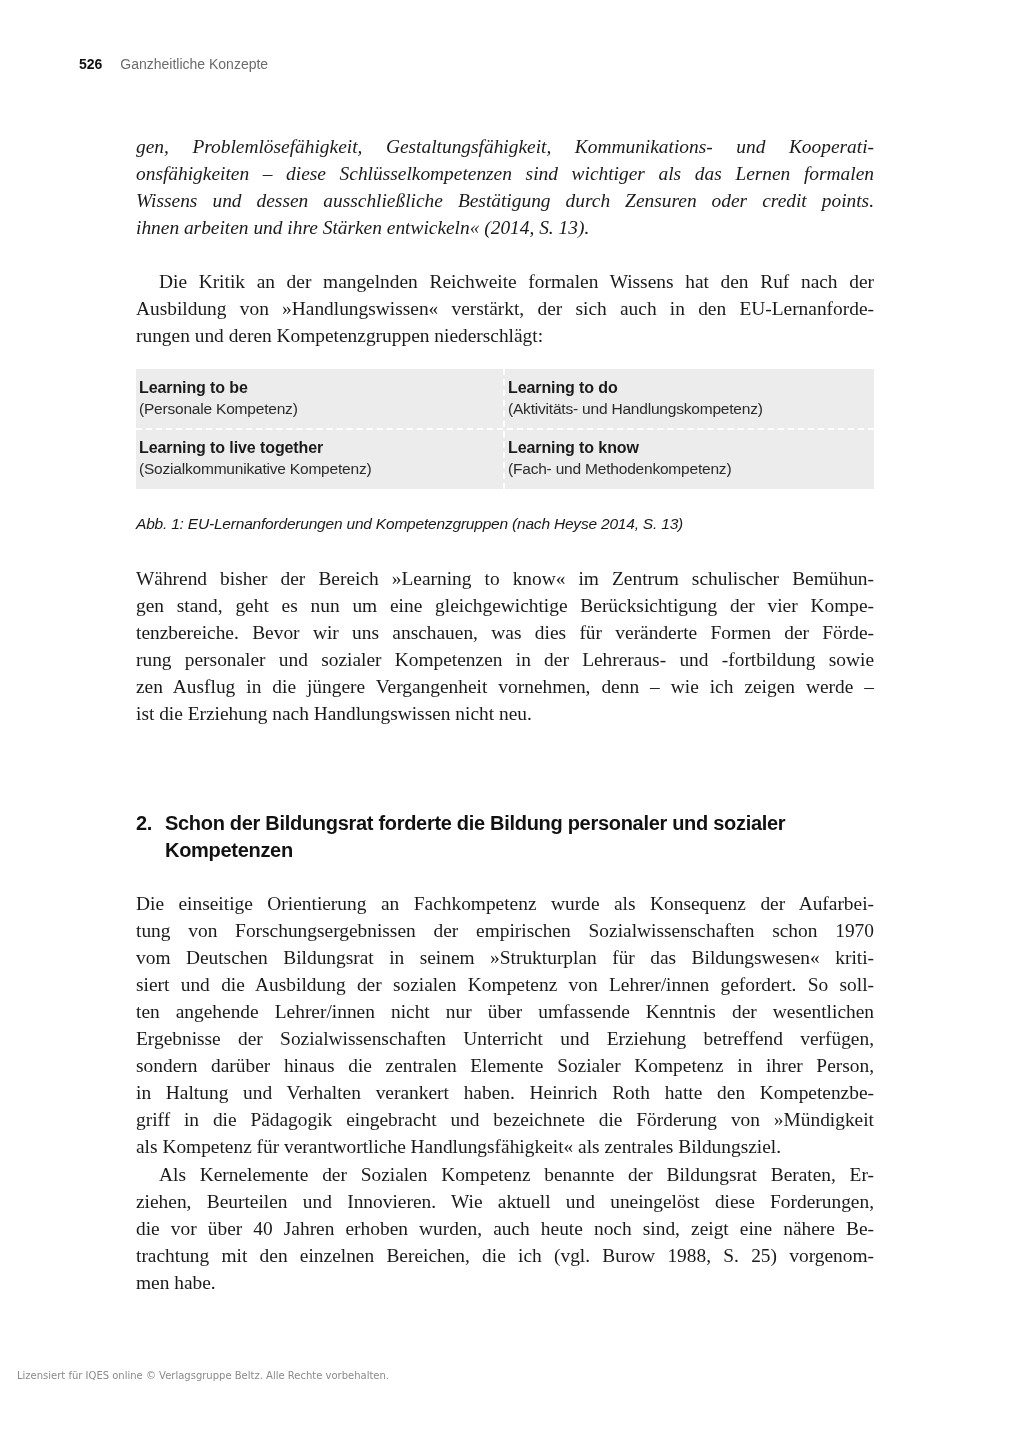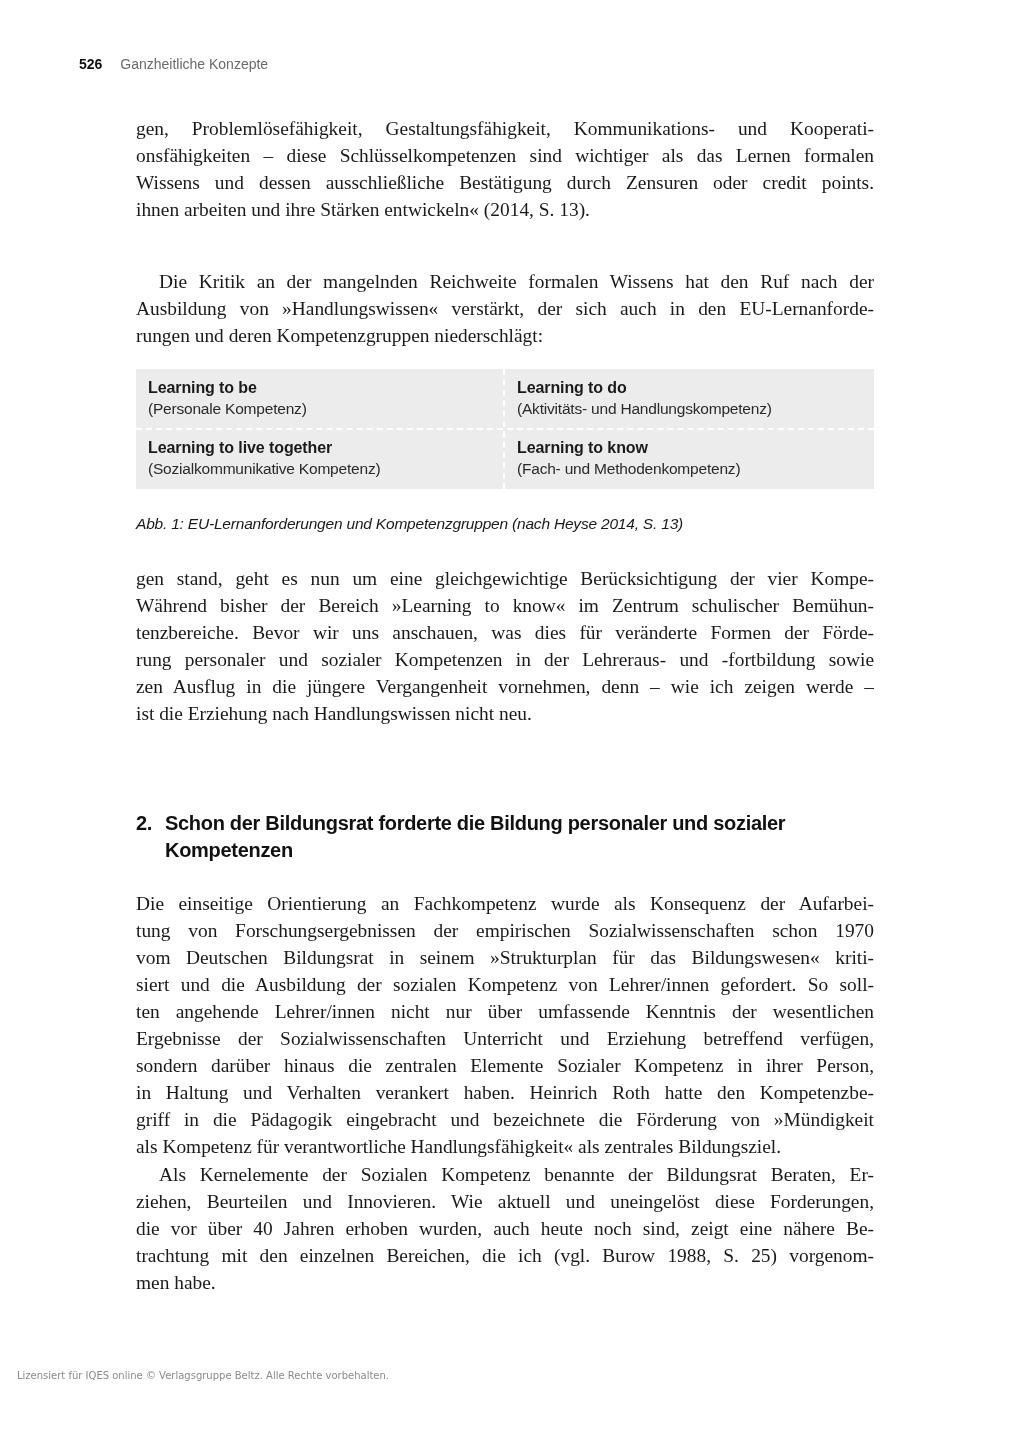--- a/index.html
+++ b/index.html
@@ -4,24 +4,24 @@
   <style>
     html, body { margin: 0; padding: 0; background: #ffffff; }
     body { width: 1010px; height: 1453px; position: relative; overflow: hidden; }
     .header { position: absolute; left: 79px; top: 56px; font-family: "Liberation Sans", sans-serif; font-size: 14px; }
     .page-num { font-weight: bold; color: #111; margin-right: 14px; }
     .running-title { color: #6b6b6b; }
     .body { position: absolute; left: 136px; width: 738px; font-family: "Liberation Serif", serif; font-size: 19.4px; color: #1a1a1a; }
     .line { display: block; height: 27px; line-height: 27px; text-align: justify; text-align-last: justify; white-space: nowrap; overflow: visible; }
     .line.last { text-align-last: left; }
     .line.indent { text-indent: 23px; }
-    #p1 { top: 115px; }
+    #p1 { top: 133px; font-style: italic; }
     #p2 { top: 268px; }
     .figure { position: absolute; left: 136px; top: 369px; width: 738px; height: 120px; background: #ececec; font-family: "Liberation Sans", sans-serif; color: #1a1a1a; }
-    .cell { position: absolute; width: 357px; height: 60px; padding-left: 12px; box-sizing: border-box; }
+    .cell { position: absolute; width: 357px; height: 60px; padding-left: 3px; box-sizing: border-box; }
     .cell .title { font-weight: bold; font-size: 16px; margin-top: 9px; line-height: 20px; letter-spacing: -0.1px; }
     .cell .sub { font-size: 15.5px; line-height: 21px; color: #2a2a2a; letter-spacing: -0.2px; }
     .c00 { left: 0; top: 0; }
     .c01 { left: 369px; top: 0; }
     .c10 { left: 0; top: 60px; }
     .c11 { left: 369px; top: 60px; }
     .hdiv { position: absolute; left: 0; top: 59px; width: 738px; border-top: 2px dashed #ffffff; }
     .vdiv { position: absolute; left: 367px; top: 0; height: 120px; border-left: 2px dashed #ffffff; }
     .caption { position: absolute; left: 136px; top: 515px; font-family: "Liberation Sans", sans-serif; font-style: italic; font-size: 15.5px; color: #1a1a1a; letter-spacing: -0.2px; }
     #p3 { top: 565px; }
@@ -70,22 +70,22 @@
     <div class="title">Learning to know</div>
     <div class="sub">(Fach- und Methodenkompetenz)</div>
   </div>
   <div class="hdiv"></div>
   <div class="vdiv"></div>
 </div>
 
 <div class="caption">Abb. 1: EU-Lernanforderungen und Kompetenzgruppen (nach Heyse 2014, S. 13)</div>
 
 <div class="body" id="p3">
+  <span class="line">Während bisher der Bereich »Learning to know« im Zentrum schulischer Bemühun-</span>
   <span class="line">gen stand, geht es nun um eine gleichgewichtige Berücksichtigung der vier Kompe-</span>
-  <span class="line">Während bisher der Bereich »Learning to know« im Zentrum schulischer Bemühun-</span>
   <span class="line">tenzbereiche. Bevor wir uns anschauen, was dies für veränderte Formen der Förde-</span>
   <span class="line">rung personaler und sozialer Kompetenzen in der Lehreraus- und -fortbildung sowie</span>
   <span class="line">zen Ausflug in die jüngere Vergangenheit vornehmen, denn – wie ich zeigen werde –</span>
   <span class="line last">ist die Erziehung nach Handlungswissen nicht neu.</span>
 </div>
 
 <div class="heading">
   <span class="num">2.</span>
   <span class="text">Schon der Bildungsrat forderte die Bildung personaler und sozialer Kompetenzen</span>
 </div>

